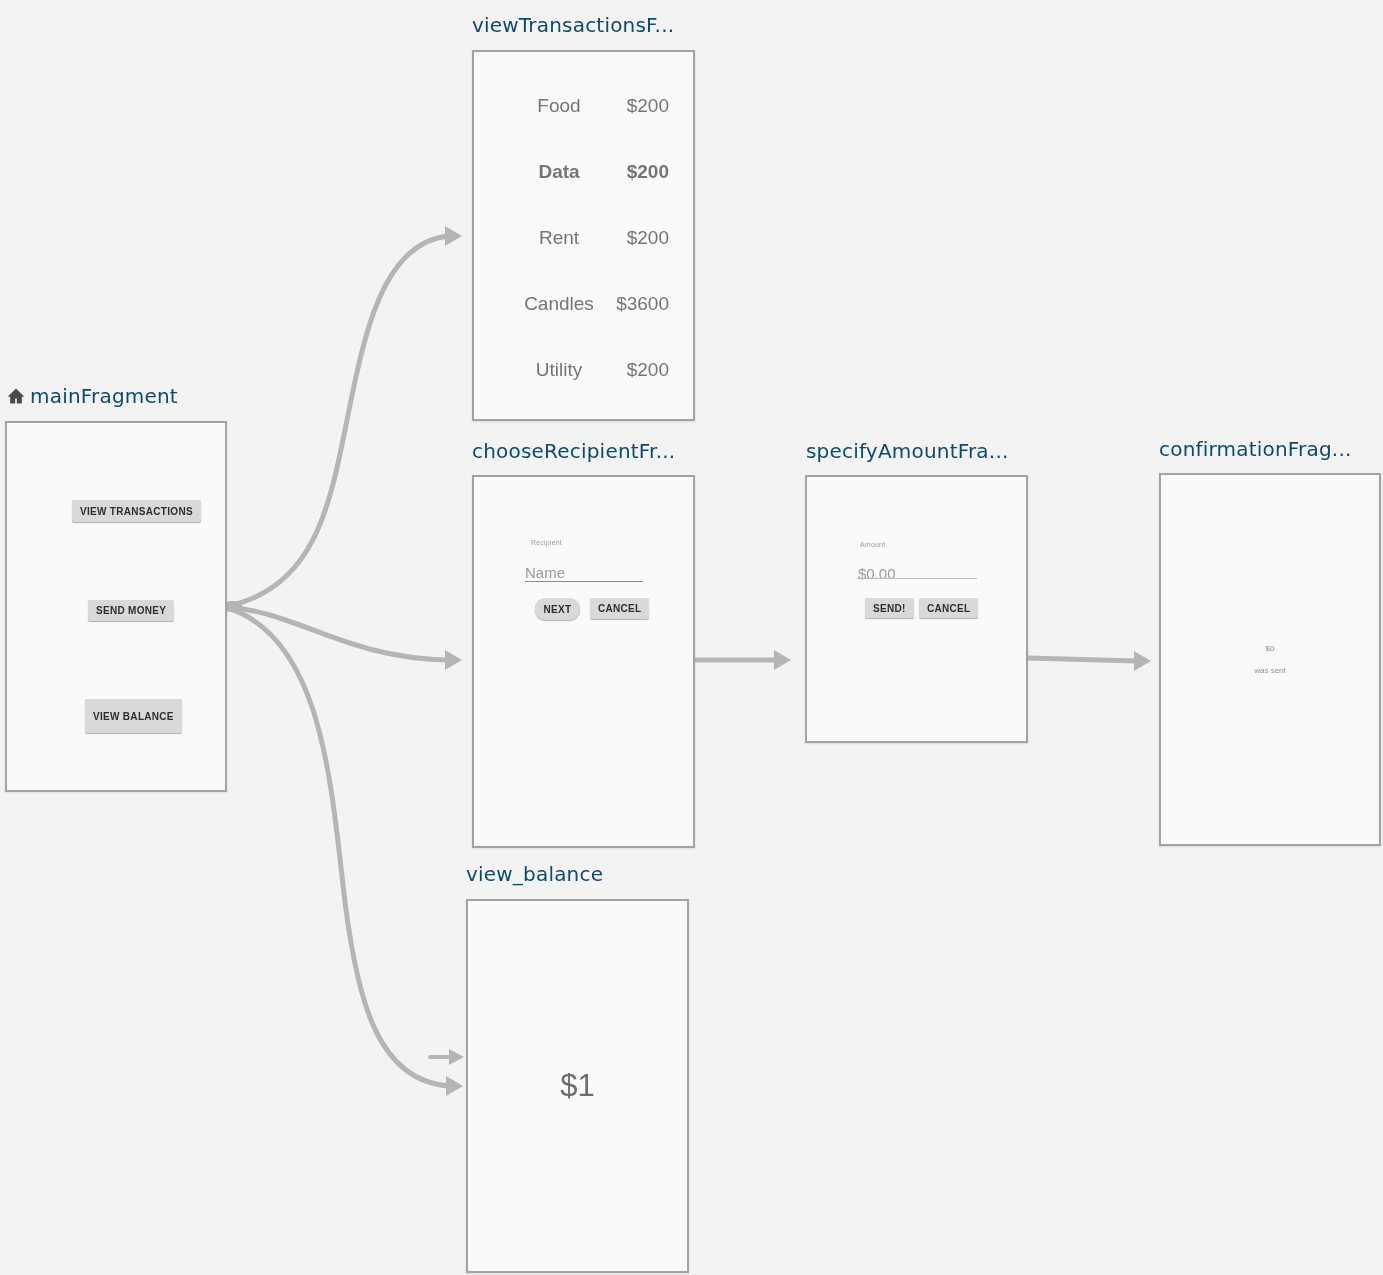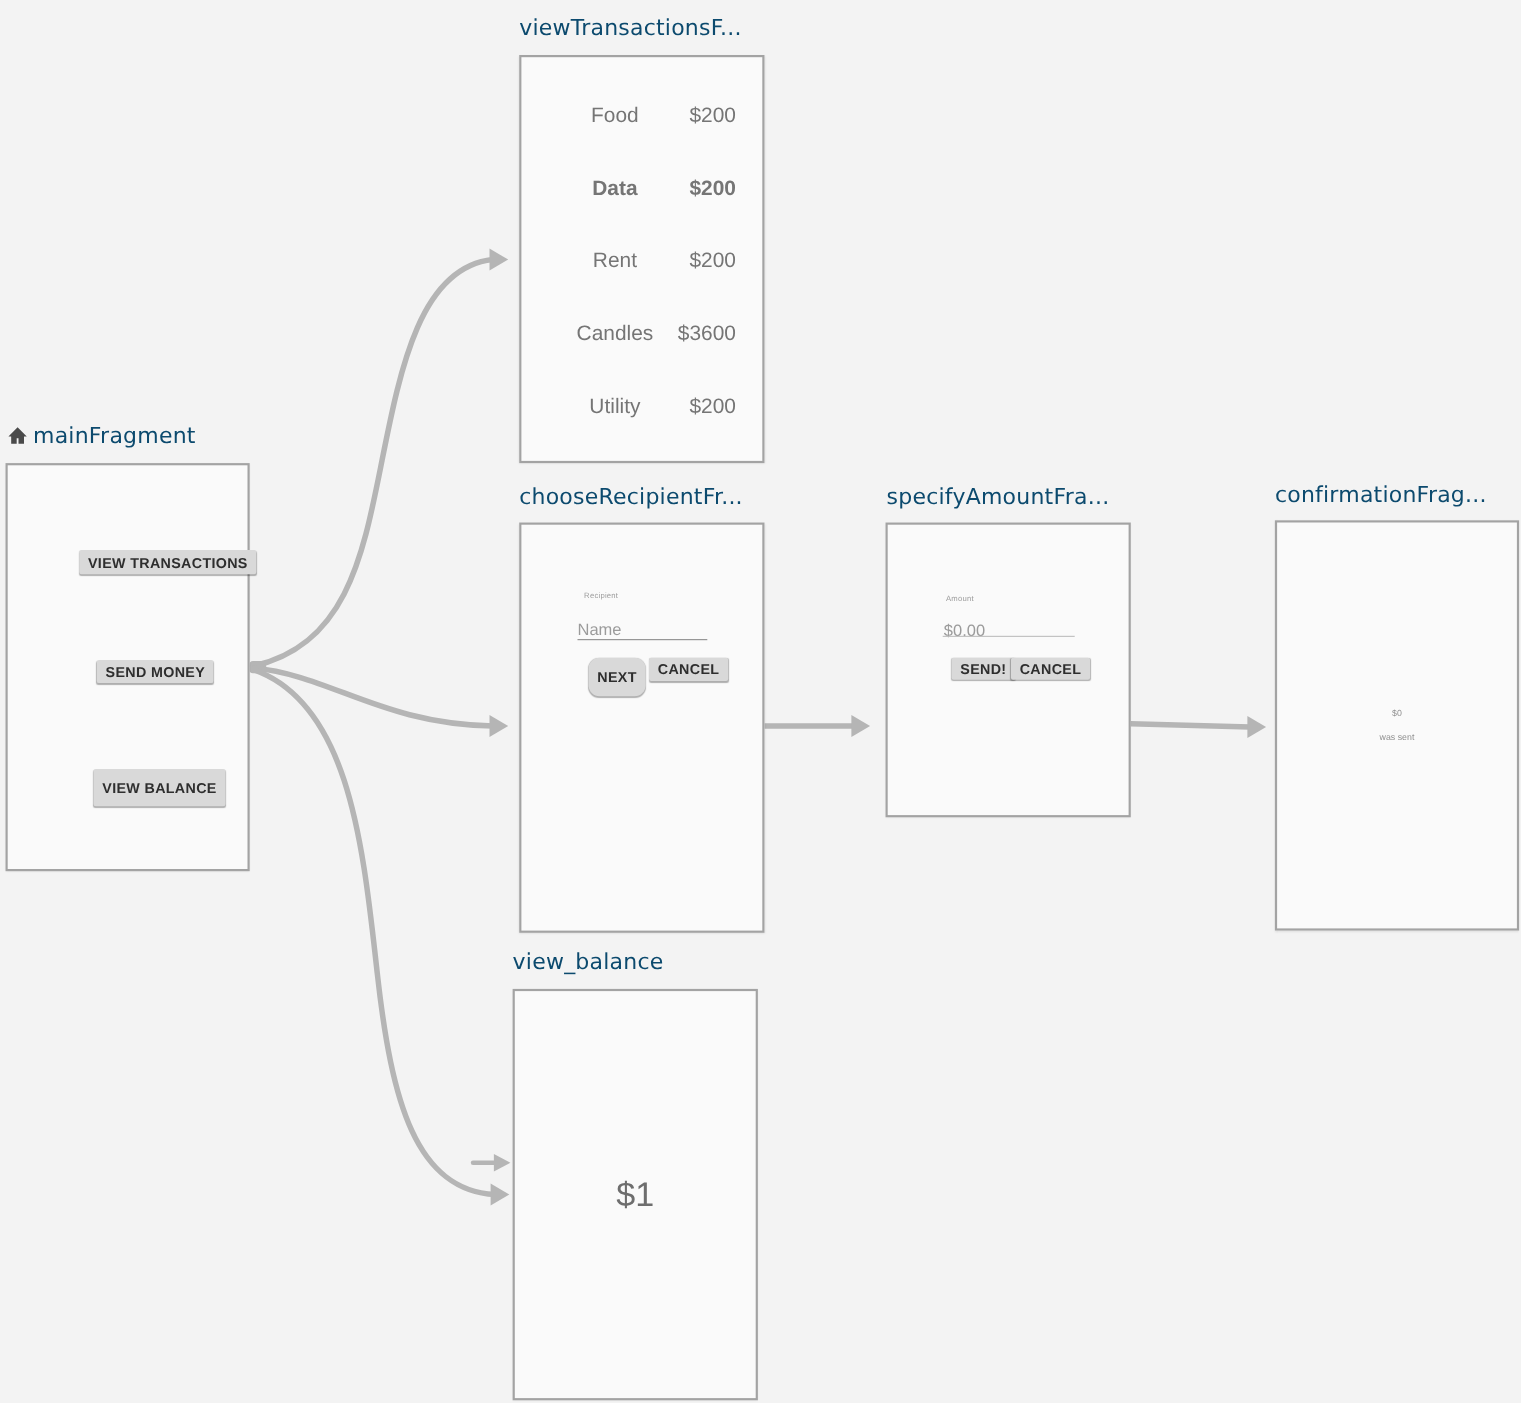--- a/index.html
+++ b/index.html
@@ -10,21 +10,21 @@
   .frag-title{position:absolute;font-family:"DejaVu Sans","Liberation Sans",sans-serif;
     font-size:20px;color:#0c4a6e;white-space:nowrap;letter-spacing:0.2px;}
   .frag-title .home-ic{display:inline-block;vertical-align:-3px;margin-right:4px;}
 
   .card{position:absolute;background:#fafafa;border:2px solid #a3a3a3;
     box-shadow:0 1px 2px rgba(0,0,0,0.10);box-sizing:border-box;}
 
   
   .pbtn{position:absolute;background:#d9d9d9;border-radius:2px;
     box-shadow:0 1px 1px rgba(0,0,0,0.3);color:#2e2e2e;font-weight:bold;
-    font-size:13px;letter-spacing:0.3px;display:flex;align-items:center;justify-content:center;
+    font-size:10px;letter-spacing:0.3px;display:flex;align-items:center;justify-content:center;
     white-space:nowrap;padding:0 8px;box-sizing:border-box;}
 
   
   .t-row{position:absolute;left:0;width:100%;height:24px;}
   .t-name{position:absolute;left:10px;width:150px;text-align:center;
     font-size:19px;color:#757575;}
   .t-amount{position:absolute;right:24px;font-size:19px;color:#757575;text-align:right;}
 
   .small-label{position:absolute;font-size:7px;color:#9c9c9c;letter-spacing:0.2px;}
   .placeholder-text{position:absolute;font-size:15px;color:#9b9b9b;}
@@ -102,21 +102,21 @@
       <span class="t-name">Utility</span>
       <span class="t-amount">$200</span>
     </div>
   </div>
 
   <div class="frag-title" style="left:472px;top:439px;">chooseRecipientFr...</div>
   <div class="card" style="left:472px;top:475px;width:223px;height:373px;">
     <div class="small-label" style="left:57px;top:62px;">Recipient</div>
     <div class="placeholder-text" style="left:51px;top:87px;">Name</div>
     <div class="field-underline" style="left:51px;top:104px;width:118px;"></div>
-    <div class="pbtn" style="left:61px;top:121px;height:35px;min-width:45px;border-radius:10px;">NEXT</div>
+    <div class="pbtn" style="left:61px;top:121px;height:22px;min-width:45px;border-radius:10px;">NEXT</div>
     <div class="pbtn" style="left:116px;top:121px;height:21px;min-width:47px;">CANCEL</div>
   </div>
 
   <div class="frag-title" style="left:806px;top:439px;">specifyAmountFra...</div>
   <div class="card" style="left:805px;top:475px;width:223px;height:268px;">
     <div class="small-label" style="left:53px;top:64px;">Amount</div>
     <div class="placeholder-text" style="left:51px;top:88px;">$0.00</div>
     <div class="field-underline" style="left:50px;top:101px;width:120px;background:#bdbdbd;"></div>
     <div class="pbtn" style="left:58px;top:121px;height:20px;min-width:45px;">SEND!</div>
     <div class="pbtn" style="left:112px;top:121px;height:20px;min-width:44px;">CANCEL</div>

